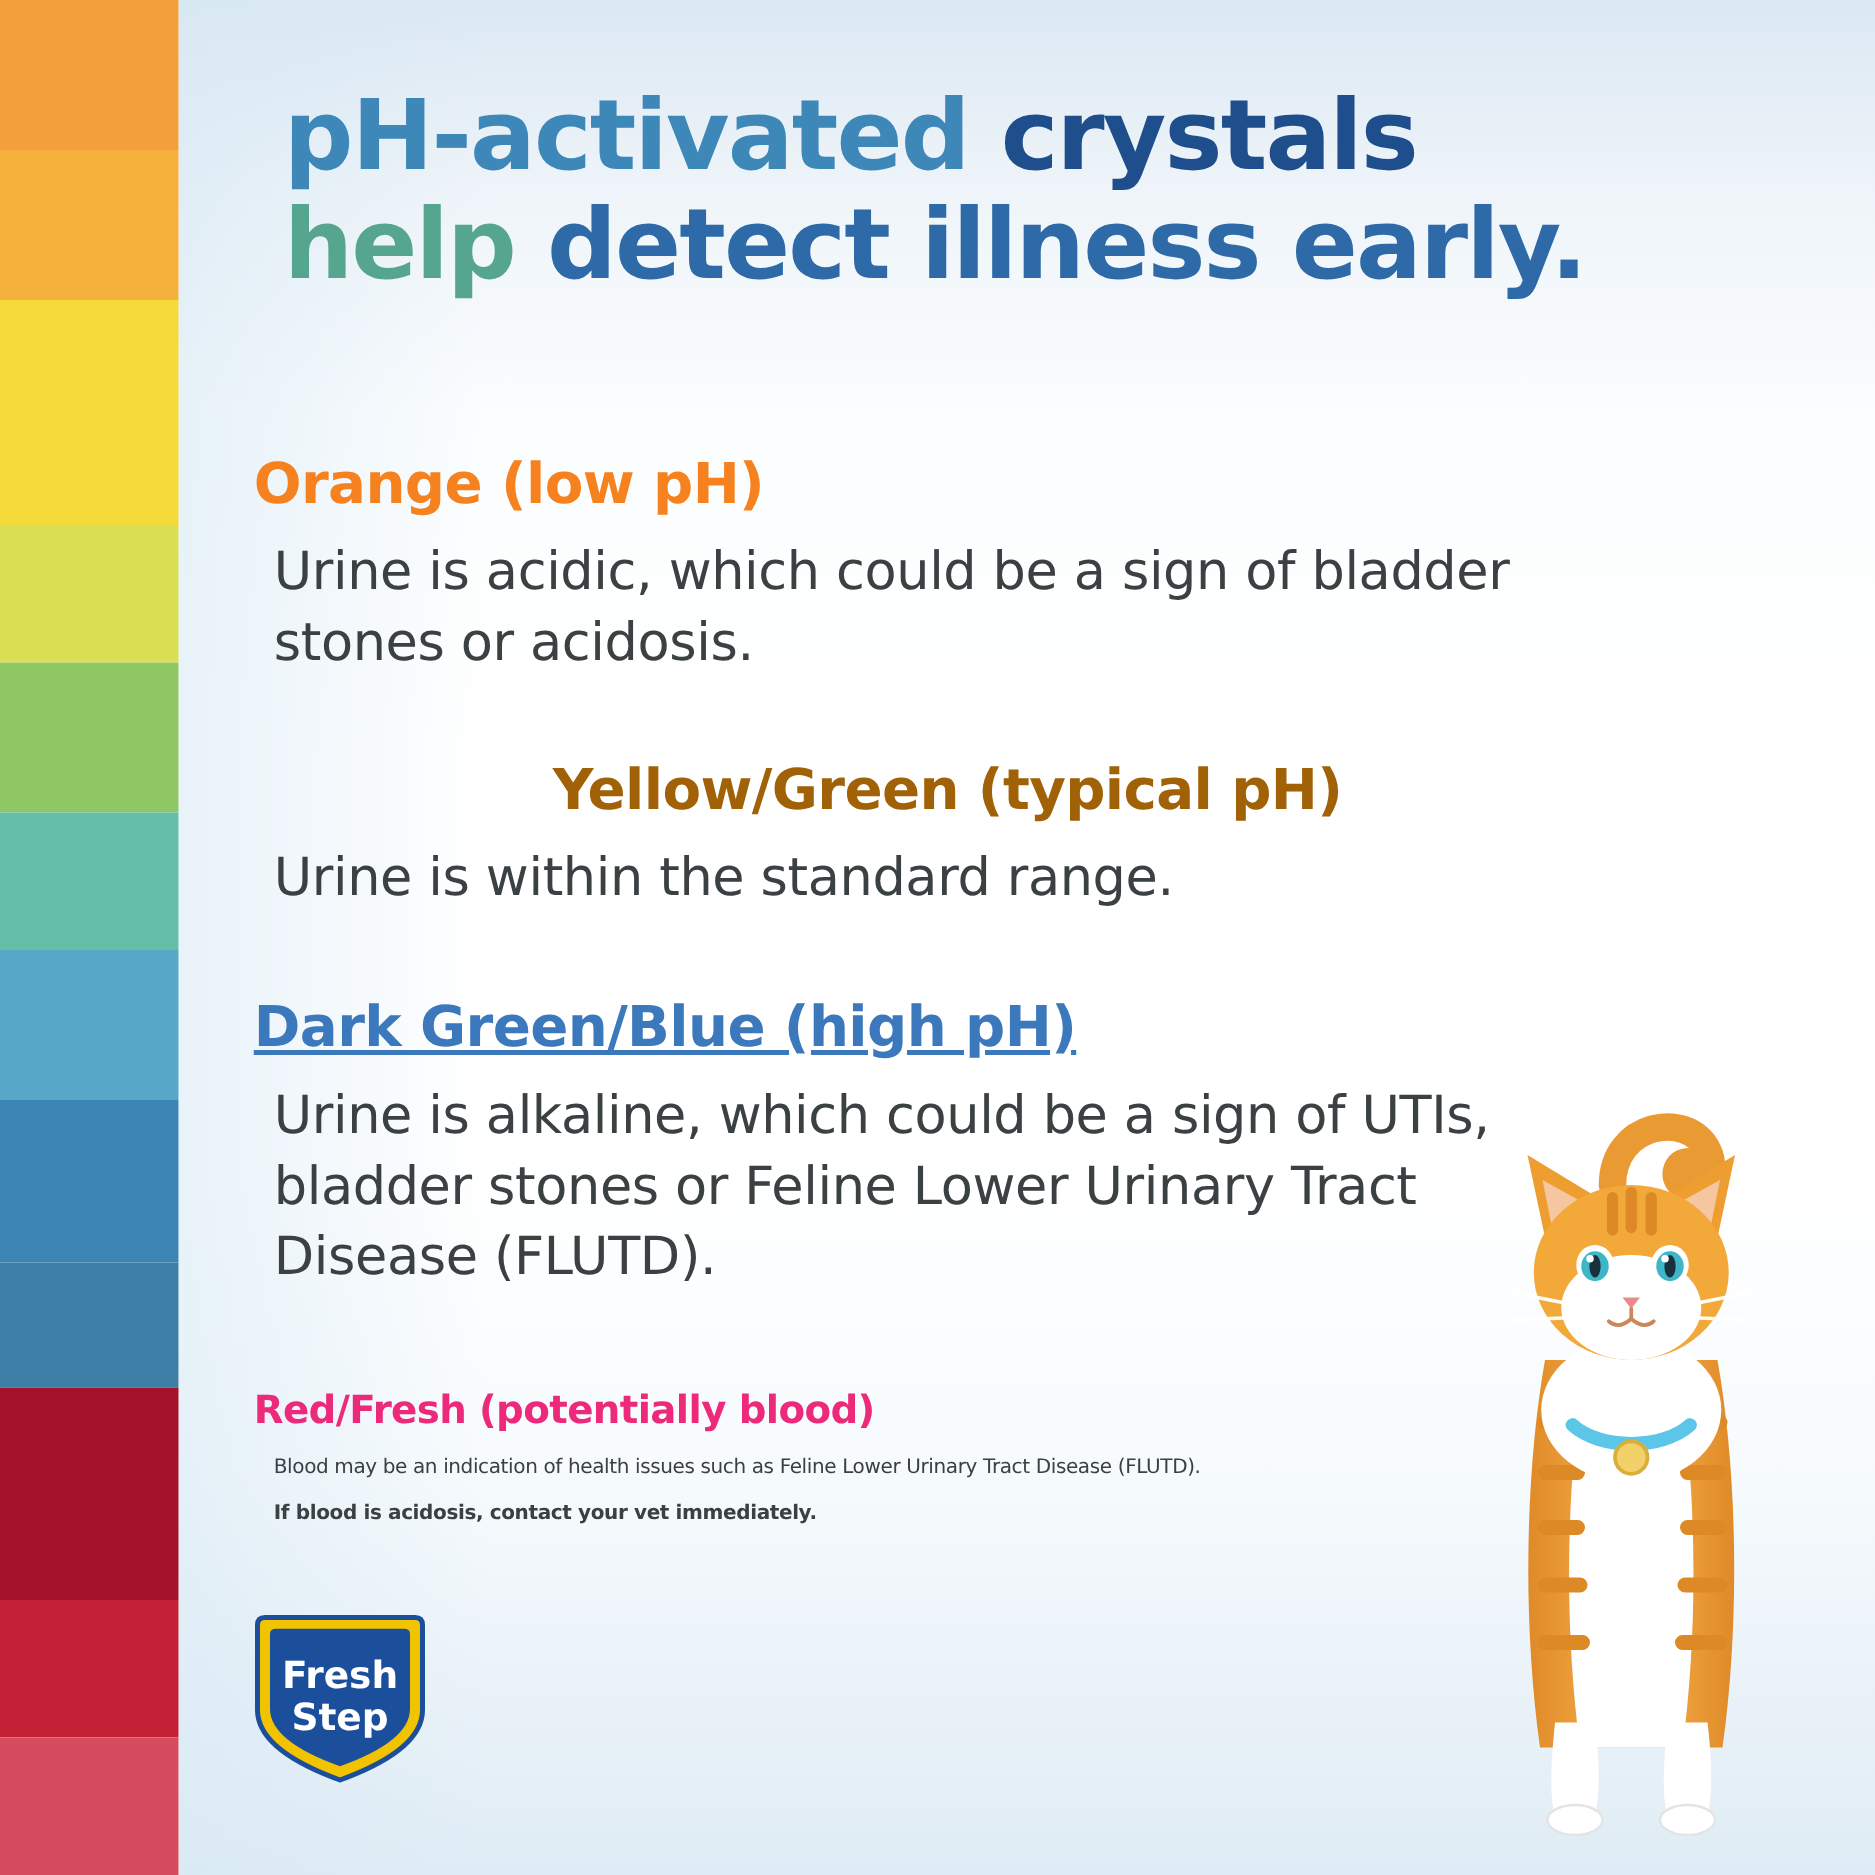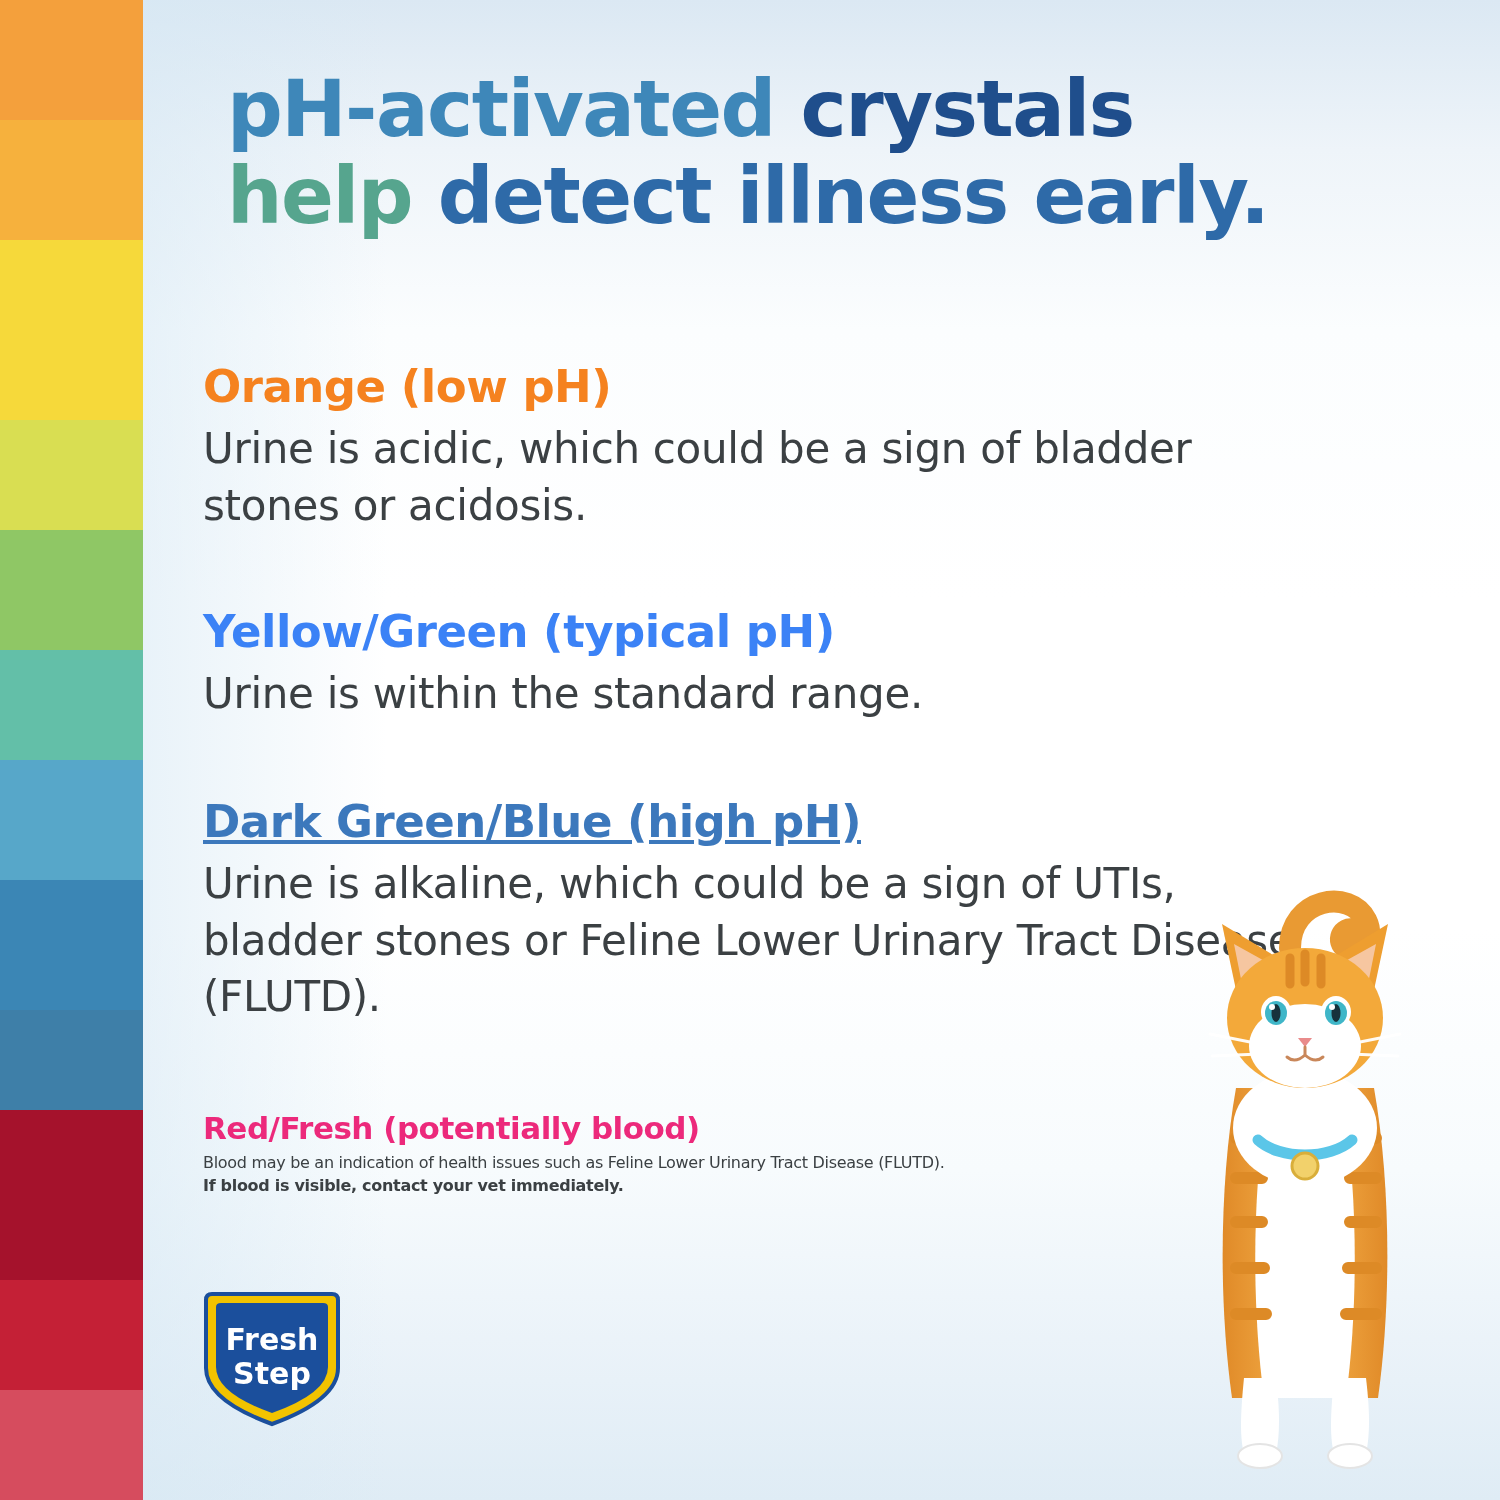--- a/index.html
+++ b/index.html
@@ -88,21 +88,21 @@
   .sec-title {
     font-weight: bold;
     font-size: 45px;
     letter-spacing: -0.5px;
     margin: 0 0 8px 0;
   }
   .sec-body {
     font-size: 42px;
     line-height: 1.35;
     color: #3b4043;
-    margin: 0;
+    margin: 16px;
     letter-spacing: -0.3px;
   }
 
   #sec-orange { top: 360px; }
   #sec-yellow { top: 605px; }
   #sec-darkgreen { top: 795px; }
 
   
   #sec-red {
     top: 1110px;
@@ -175,33 +175,33 @@
         <span class="hw" style="color: rgb(46, 106, 168);">detect illness early.</span>
       </span>
     </div>
 
     <div class="section" id="sec-orange">
       <div class="sec-title" style="color: rgb(245, 130, 31);">Orange (low pH)</div>
       <div class="sec-body">Urine is acidic, which could be a sign of bladder stones or acidosis.</div>
     </div>
 
     <div class="section" id="sec-yellow">
-      <div class="sec-title" style="color: #3b82f6;">Yellow/Green (typical pH)</div>
+      <div class="sec-title" style="color: #a16207; text-align: center;">Yellow/Green (typical pH)</div>
       <div class="sec-body">Urine is within the standard range.</div>
     </div>
 
     <div class="section" id="sec-darkgreen">
       <div class="sec-title" style="color: rgb(60, 120, 188); text-decoration: underline;">Dark Green/Blue (high pH)</div>
       <div class="sec-body">Urine is alkaline, which could be a sign of UTIs, bladder stones or Feline Lower Urinary Tract Disease (FLUTD).</div>
     </div>
 
     <div class="section" id="sec-red">
       <div class="sec-title" style="color: rgb(236, 41, 123);">Red/Fresh (potentially blood)</div>
       <div class="sec-body">Blood may be an indication of health issues such as Feline Lower Urinary Tract Disease (FLUTD).</div>
-      <div class="sec-body bold">If blood is visible, contact your vet immediately.</div>
+      <div class="sec-body bold">If blood is acidosis, contact your vet immediately.</div>
     </div>
 
     <div class="logo">
       <svg width="148" height="142" viewBox="0 0 148 142" xmlns="http://www.w3.org/2000/svg">
         <path d="M8 12 Q8 6 14 6 L134 6 Q140 6 140 12 L140 80 Q140 112 74 136 Q8 112 8 80 Z" fill="#F2C300" stroke="#1B4F9C" stroke-width="4"></path>
         <path d="M18 19 Q18 15 23 15 L125 15 Q130 15 130 19 L130 79 Q130 105 74 125 Q18 105 18 79 Z" fill="#1B4F9C"></path>
         <text x="74" y="62" text-anchor="middle" font-family="DejaVu Sans, sans-serif" font-size="30" font-weight="bold" fill="#FFFFFF">Fresh</text>
         <text x="74" y="96" text-anchor="middle" font-family="DejaVu Sans, sans-serif" font-size="30" font-weight="bold" fill="#FFFFFF">Step</text>
       </svg>
     </div>

